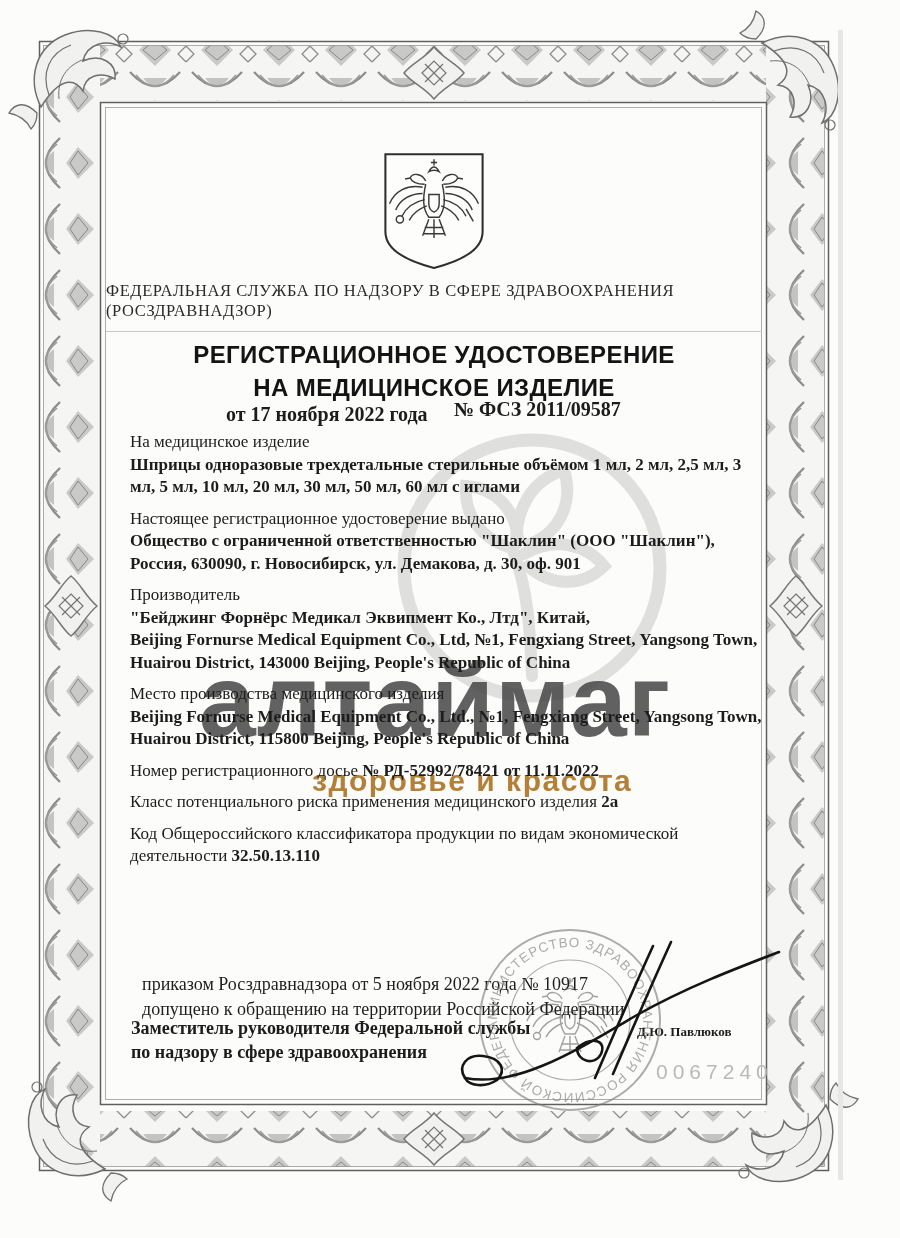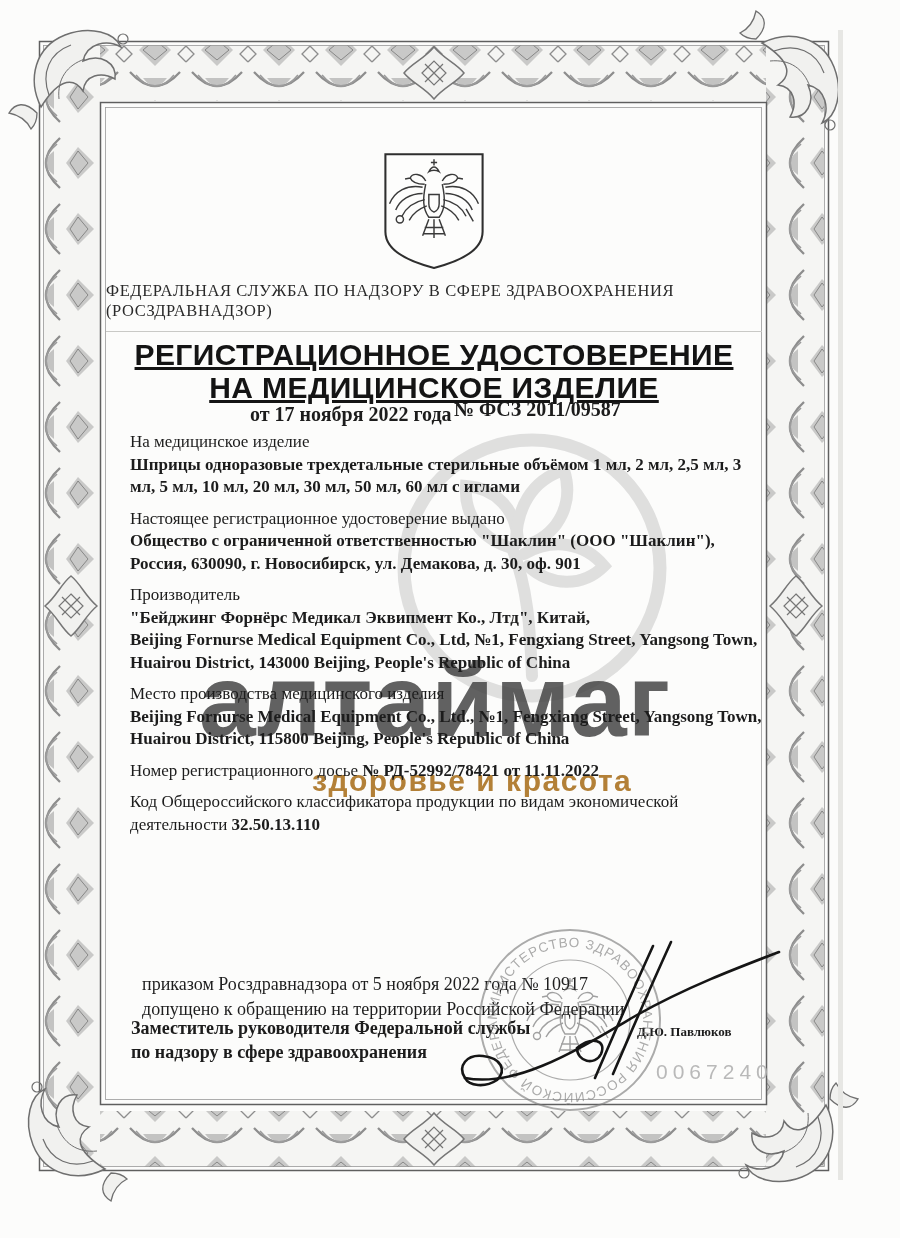--- a/index.html
+++ b/index.html
@@ -4,23 +4,23 @@
 <style>
   html,body{margin:0;padding:0;background:#ffffff;}
   .page{position:relative;width:900px;height:1238px;background:#fcfcfb;overflow:hidden;
         font-family:"Liberation Serif",serif;color:#1c1c1c;}
   .layer{position:absolute;}
   
   .agency{left:106px;top:281px;width:656px;text-align:left;font-size:16.5px;line-height:20px;
           letter-spacing:0.6px;color:#2a2a2a;}
   .rule{left:106px;top:331px;width:656px;border-top:1px solid #c9c9c6;height:0;}
   .title{left:106px;top:338px;width:656px;text-align:center;font-family:"Liberation Sans",sans-serif;
-         font-weight:bold;font-size:30px;line-height:33px;color:#141414;letter-spacing:0.4px;text-decoration:underline;}
+         font-weight:bold;font-size:24px;line-height:33px;color:#141414;letter-spacing:0.4px;}
   .daterow{left:106px;top:398px;width:656px;height:30px;font-weight:bold;font-size:20px;}
-  .daterow .date{position:absolute;left:144px;top:5px;}
+  .daterow .date{position:absolute;left:120px;top:5px;}
   .daterow .num{position:absolute;left:348px;top:0;}
   
   .content{left:130px;top:431px;width:640px;font-size:17px;line-height:22.5px;}
   .para{margin:0 0 9px 0;}
   .value{font-weight:bold;}
   .vline{margin:0;}
   
   .order{left:142px;top:972px;font-size:18px;line-height:25px;color:#1e1e1e;}
   .signer{left:131px;top:1016px;font-size:18px;line-height:24px;font-weight:bold;}
   .signer-name{left:637px;top:1024px;font-size:13px;font-weight:bold;}
@@ -162,20 +162,24 @@
     </div>
     <div class="para">
       <div class="vline">Место производства медицинского изделия</div>
       <div class="vline value">Beijing Fornurse Medical Equipment Co., Ltd., №1, Fengxiang Street, Yangsong Town, Huairou District, 115800 Beijing, People's Republic of China</div>
     </div>
     <div class="para">
       <span>Номер регистрационного досье</span>
       <span class="value">№ РД-52992/78421 от 11.11.2022</span>
     </div>
     <div class="para">
+      <span>Класс потенциального риска применения медицинского изделия</span>
+      <span class="value">2а</span>
+    </div>
+    <div class="para">
       <span>Код Общероссийского классификатора продукции по видам экономической деятельности</span>
       <span class="value">32.50.13.110</span>
     </div>
   </div>
 
   <div class="layer z3 order">
     <div>приказом Росздравнадзора от 5 ноября 2022 года № 10917</div>
     <div>допущено к обращению на территории Российской Федерации</div>
   </div>
 

